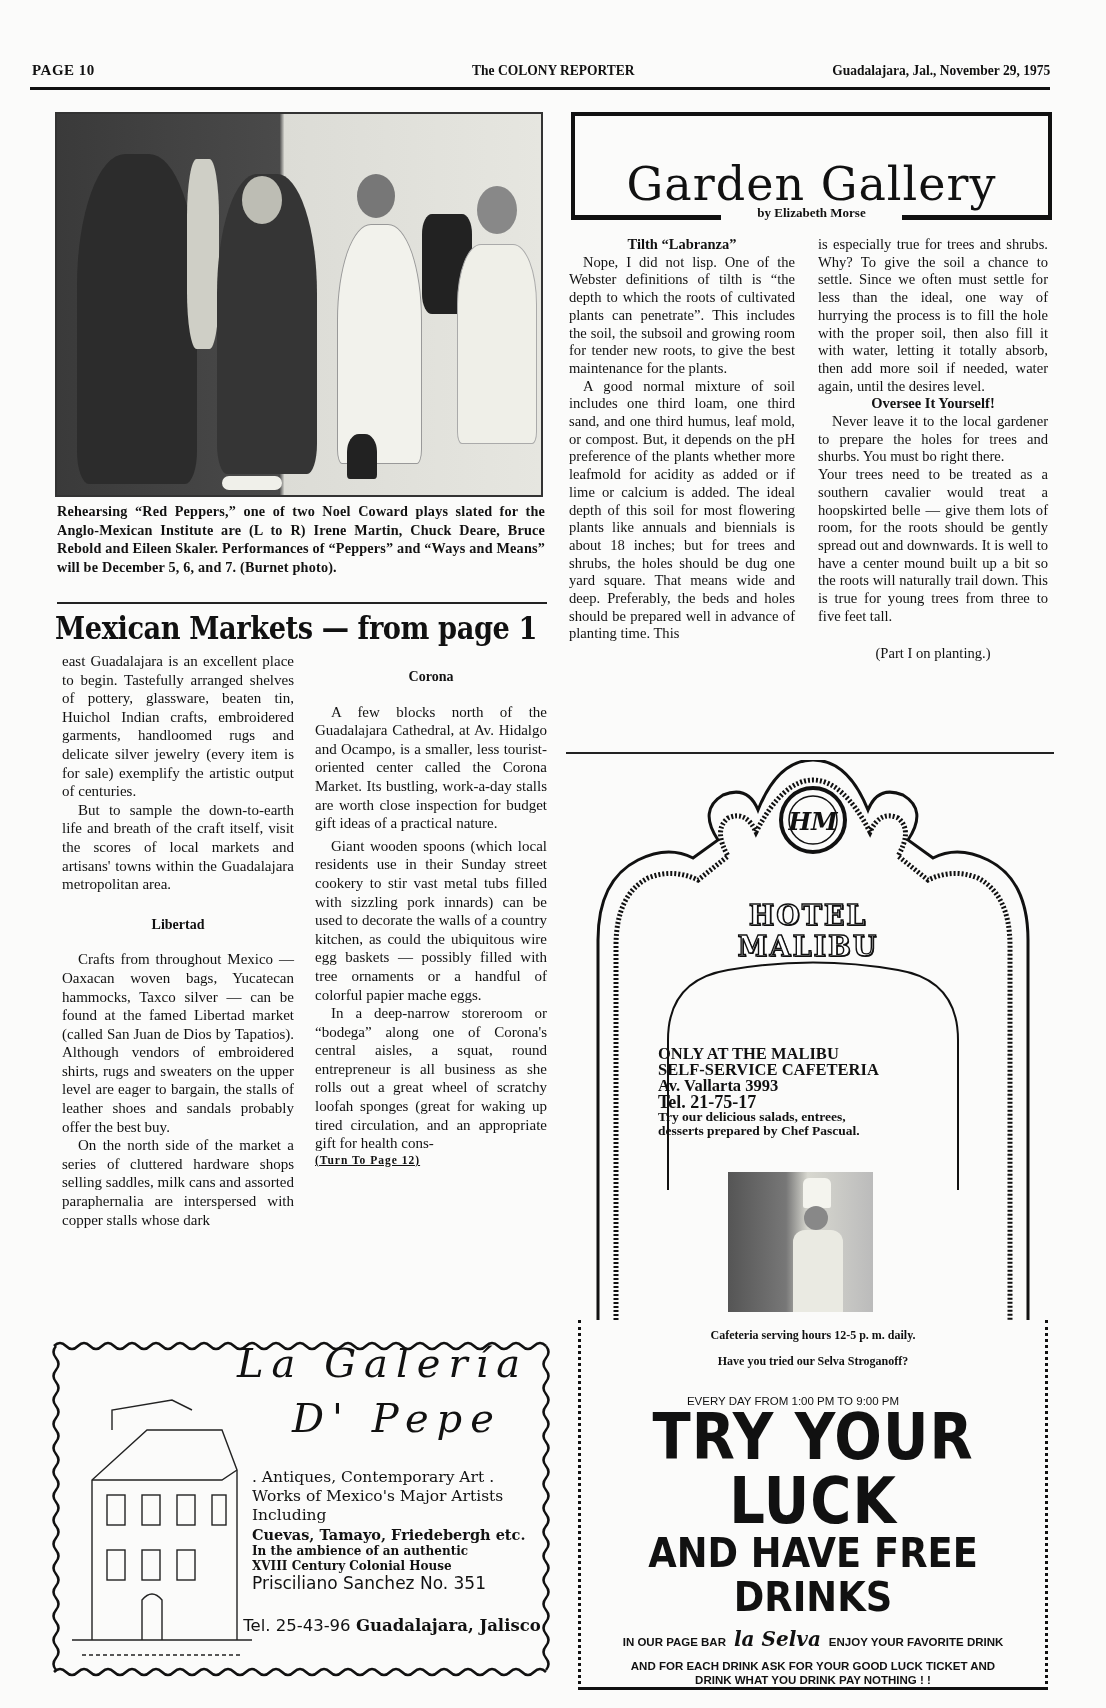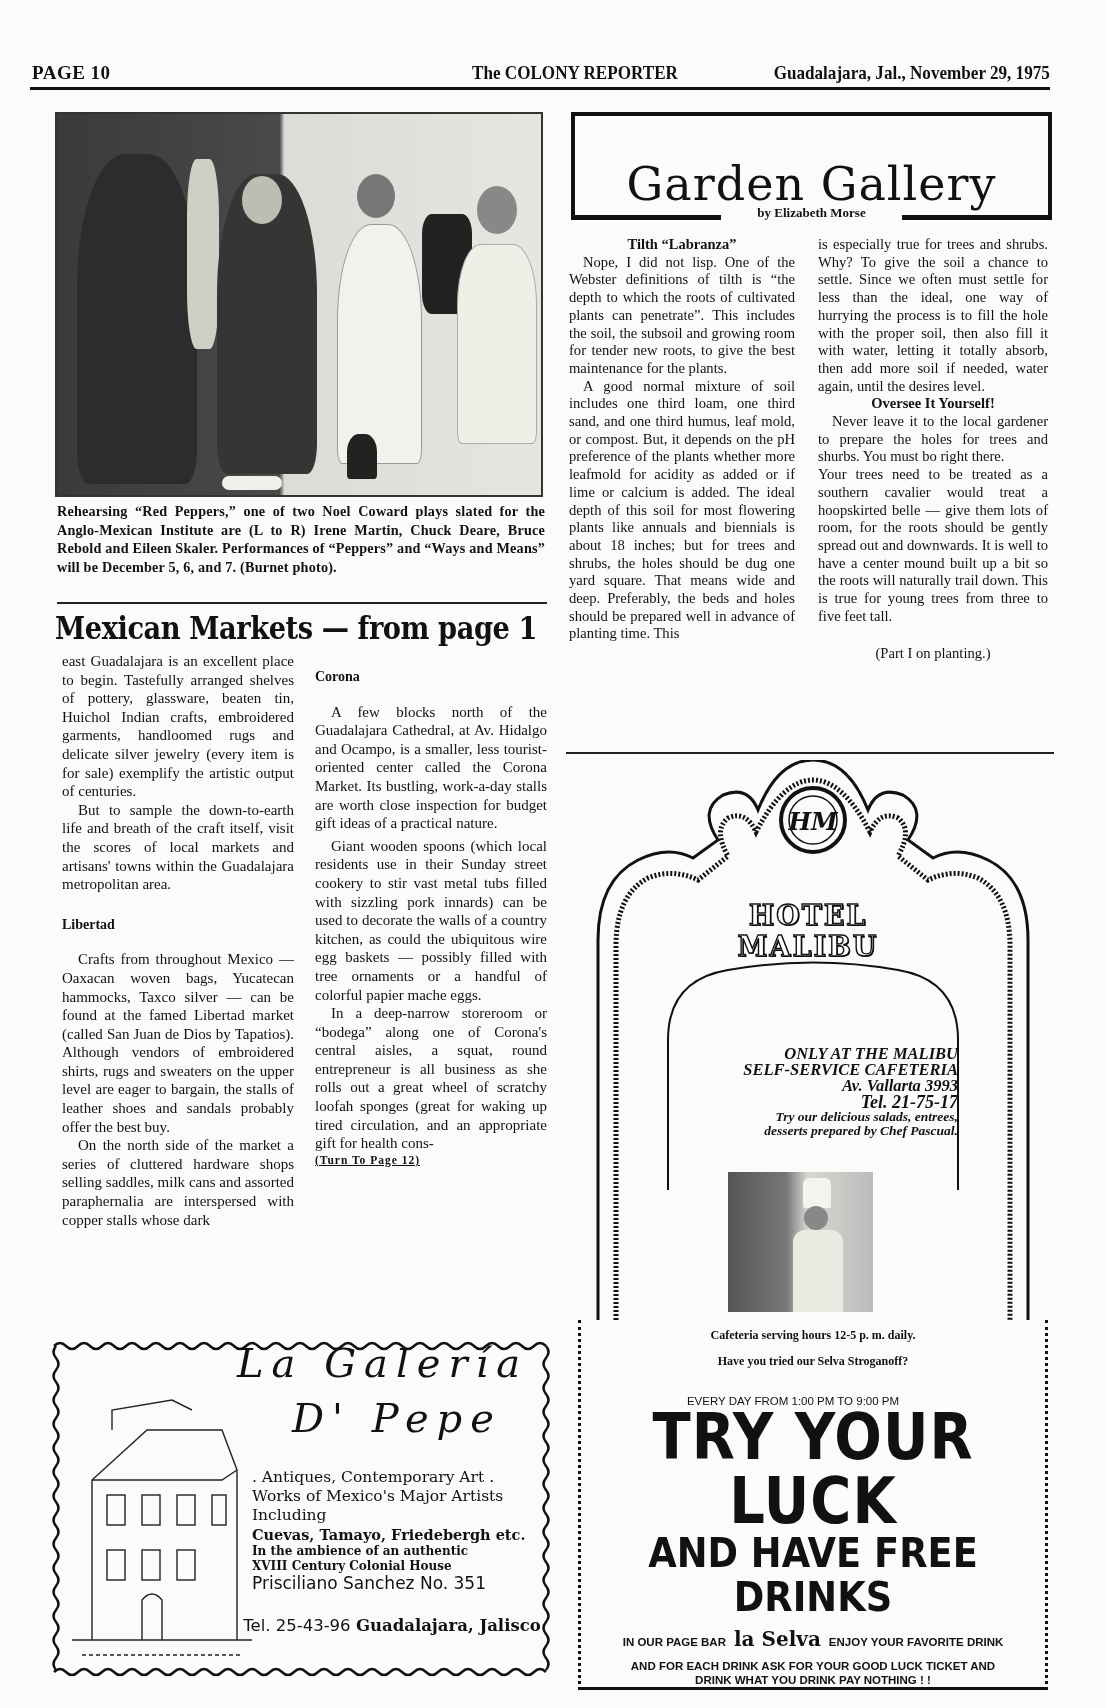--- a/index.html
+++ b/index.html
@@ -1,19 +1,19 @@
 <!DOCTYPE html>
 <html><head>
 <meta charset="utf-8">
 <style>
   * { box-sizing: border-box; margin: 0; padding: 0; }
   html, body { width: 1106px; height: 1708px; background: #fbfbfa; overflow: hidden; }
   body { position: relative; font-family: "Liberation Serif", "DejaVu Serif", serif; color: #111; }
 
-  .masthead { position: absolute; left: 30px; top: 62px; width: 1020px; height: 26px; font-family: "Liberation Serif", serif; font-weight: bold; font-size: 19px; }
+  .masthead { position: absolute; left: 30px; top: 62px; width: 1020px; height: 26px; font-family: "Liberation Serif", serif; font-weight: bold; font-size: 15px; }
   .masthead .page-no { position: absolute; left: 2px; top: 0; letter-spacing: 0.5px; }
   .masthead .paper { position: absolute; left: 442px; top: 0; transform: scaleX(0.9); transform-origin: left; }
   .masthead .dateline { position: absolute; right: 0; top: 0; transform: scaleX(0.9); transform-origin: right; }
   .masthead-rule { position: absolute; left: 30px; top: 87px; width: 1020px; height: 3px; background: #111; }
 
   
   .photo { position: absolute; left: 55px; top: 112px; width: 488px; height: 385px; border: 2px solid #333;
     background:
       radial-gradient(circle at 20% 30%, rgba(255,255,255,0.15) 0 4px, transparent 5px),
       linear-gradient(90deg, #3a3a3a 0%, #4a4a4a 46%, #dcdcd6 47%, #e6e6e0 100%); overflow: hidden; }
@@ -31,21 +31,21 @@
   .photo .boots { left: 290px; top: 320px; width: 30px; height: 45px; background: #222; }
 
   .caption { position: absolute; left: 57px; top: 502px; width: 488px; font-weight: bold; font-size: 14.2px; line-height: 18.6px; text-align: justify; letter-spacing: 0.2px; }
   .rule-mid { position: absolute; left: 57px; top: 602px; width: 490px; height: 2px; background: #222; }
 
   .headline { position: absolute; left: 55px; top: 610px; width: 495px; font-family: "DejaVu Serif", serif; font-weight: 900; font-size: 31px; letter-spacing: -0.5px; transform: scaleX(0.88); transform-origin: left; white-space: nowrap; }
 
   .col { position: absolute; font-size: 15px; line-height: 18.6px; text-align: justify; hyphens: manual; }
   .col p { text-indent: 16px; margin: 0; }
   .col p.noindent { text-indent: 0; }
-  .col h4 { text-align: left; font-size: 14px; font-weight: bold; margin: 14px 0 14px; }
+  .col h4 { text-align: center; font-size: 14px; font-weight: bold; margin: 14px 0 14px; }
   .col1 { left: 62px; top: 652px; width: 232px; }
   .col2 { left: 315px; top: 652px; width: 232px; }
   .turn { font-weight: bold; font-size: 11.5px; letter-spacing: 1px; margin-top: -2px; text-decoration: underline; }
 
   
   .gg-box { position: absolute; left: 571px; top: 112px; width: 481px; height: 106px; border-left: 4px solid #111; border-right: 4px solid #111; border-top: 4px solid #111; }
   .gg-title { position: absolute; left: 0; right: 0; top: 20px; text-align: center; font-family: "DejaVu Serif", serif; font-size: 46px; letter-spacing: 1px; margin-top: 21px; }
   .gg-byline-wrap { position: absolute; left: 571px; top: 203px; width: 481px; height: 20px; }
   .gg-byline-wrap .bar-l { position: absolute; left: 0; top: 12px; width: 150px; height: 5px; background: #111; }
   .gg-byline-wrap .bar-r { position: absolute; right: 0; top: 12px; width: 150px; height: 5px; background: #111; }
@@ -55,21 +55,21 @@
   .gcol h4 { text-align: center; font-size: 14.5px; font-weight: bold; }
   .gcol1 { left: 569px; top: 236px; width: 226px; }
   .gcol2 { left: 818px; top: 236px; width: 230px; }
   .part-note { text-align: center; margin-top: 20px; text-indent: 0 !important; }
   .rule-right { position: absolute; left: 566px; top: 752px; width: 488px; height: 2px; background: #222; }
 
   
   .malibu { position: absolute; left: 578px; top: 760px; width: 470px; height: 560px; }
   .malibu svg { position: absolute; left: 0; top: 0; }
   .hm-name { position: absolute; left: 100px; top: 140px; width: 260px; text-align: center; font-family: "DejaVu Serif", serif; font-weight: 900; font-size: 27px; letter-spacing: 2px; color: #fff; -webkit-text-stroke: 1.4px #111; text-shadow: 1px 1px 0 #111; }
-  .hm-info { position: absolute; left: 80px; top: 286px; width: 300px; text-align: right; font-weight: bold; font-size: 16.5px; line-height: 16px; font-style: italic; }
+  .hm-info { position: absolute; left: 80px; top: 286px; width: 300px; text-align: left; font-weight: bold; font-size: 16.5px; line-height: 16px; }
   .hm-info .small { font-size: 13.5px; line-height: 14px; }
 
   
   .galeria { position: absolute; left: 52px; top: 1340px; width: 500px; height: 340px; }
   .galeria .script { position: absolute; font-family: "DejaVu Serif", serif; font-style: italic; font-size: 40px; letter-spacing: 8px; }
   .galeria .script.l1 { left: 185px; top: 0px; }
   .galeria .script.l2 { left: 240px; top: 55px; }
   .gal-text { position: absolute; left: 200px; top: 128px; width: 300px; font-family: "DejaVu Serif", serif; line-height: 19px; }
   .gal-text .a { font-size: 15.5px; }
   .gal-text .b { font-size: 14.5px; font-weight: bold; }
@@ -77,21 +77,21 @@
   .gal-text .d { font-size: 17px; font-family: "DejaVu Sans", sans-serif; }
   .gal-tel { position: absolute; left: 180px; top: 276px; width: 320px; text-align: center; font-size: 16.5px; font-family: "DejaVu Sans", sans-serif; }
   .gal-tel b { font-family: "DejaVu Serif", serif; }
 
   
   .luck { position: absolute; left: 578px; top: 1395px; width: 470px; height: 200px; text-align: center; }
   .luck .hours { font-family: "Liberation Sans", sans-serif; font-size: 11.5px; margin-left: -40px; }
   .luck .big1 { font-family: "DejaVu Sans", sans-serif; font-weight: 900; font-size: 56px; line-height: 56px; letter-spacing: 1px; transform: scaleY(1.15); margin-top: 6px; }
   .luck .big2 { font-family: "DejaVu Sans", sans-serif; font-weight: 900; font-size: 40px; line-height: 44px; letter-spacing: 0px; transform: scaleX(0.92); margin-top: 6px; }
   .luck .lobby { font-family: "Liberation Sans", sans-serif; font-weight: bold; font-size: 11.5px; margin-top: 8px; }
-  .luck .lobby .selva { font-family: "DejaVu Serif", serif; font-weight: 900; font-size: 20px; margin: 0 8px; }
+  .luck .lobby .selva { font-family: "DejaVu Serif", serif; font-style: italic; font-weight: 900; font-size: 20px; margin: 0 8px; }
   .luck .each { font-family: "Liberation Sans", sans-serif; font-weight: bold; font-size: 11.5px; line-height: 14px; margin-top: 8px; }
 </style>
 </head>
 <body>
 
 <div class="masthead">
   <span class="page-no">PAGE 10</span>
   <span class="paper">The COLONY REPORTER</span>
   <span class="dateline">Guadalajara, Jal., November 29, 1975</span>
 </div>

